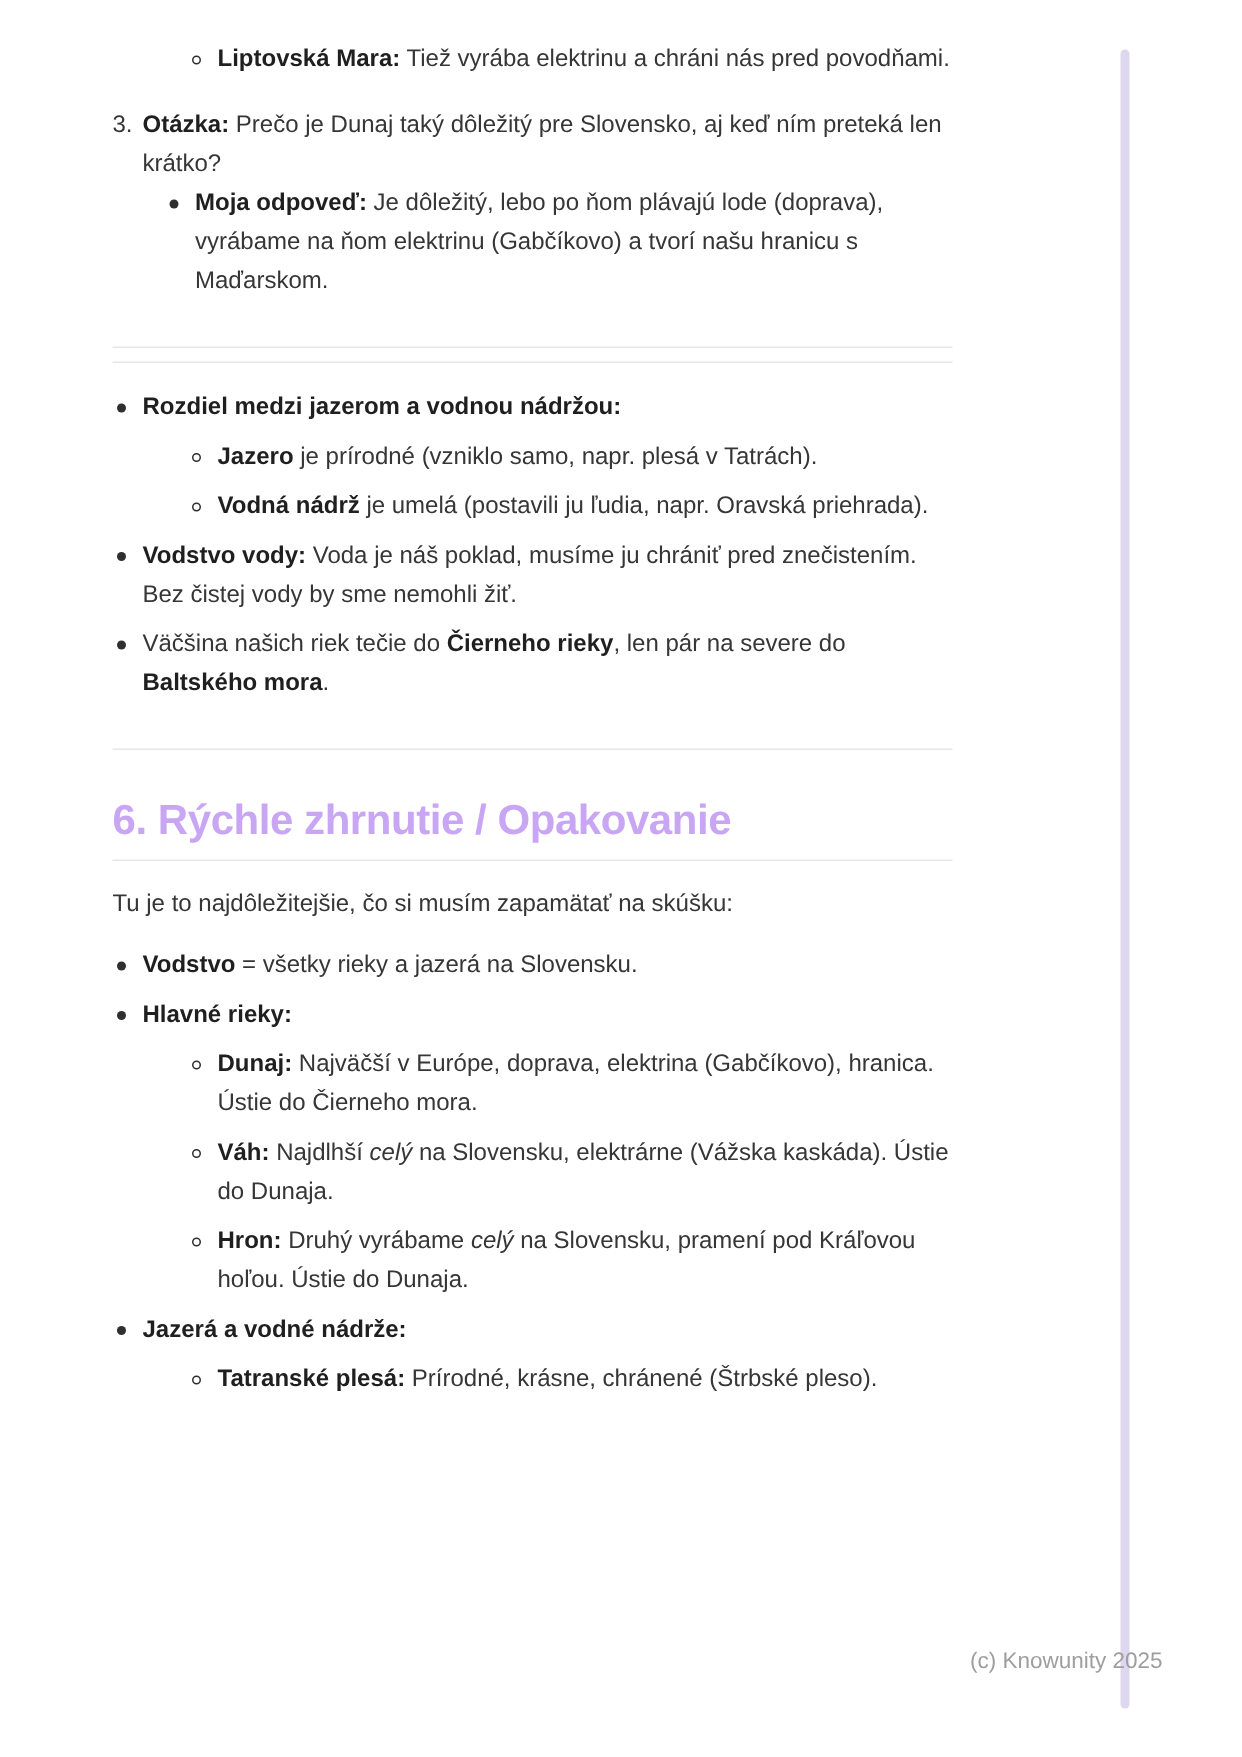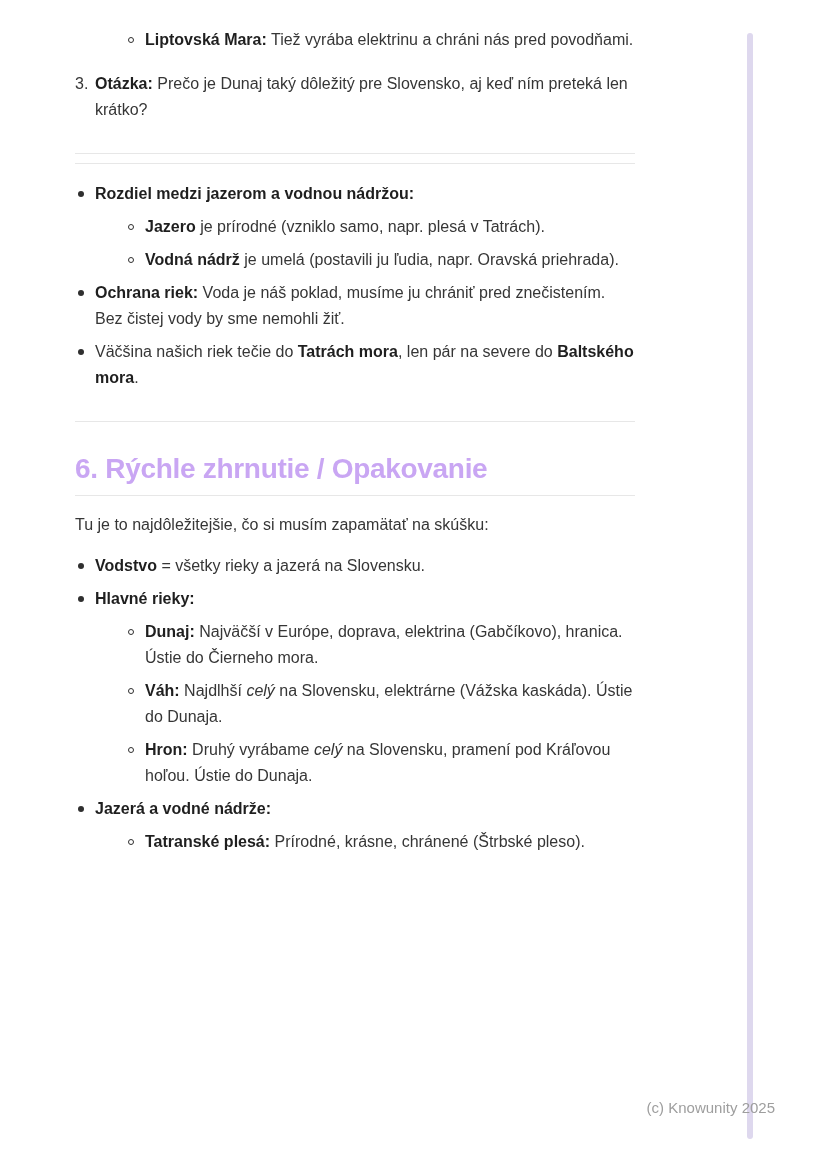--- a/index.html
+++ b/index.html
@@ -39,20 +39,26 @@
     <span class="marker">
         <span class="ring"></span>
       </span>
     <span class="txt"><b>Liptovská Mara:</b><span> Tiež vyrába elektrinu a chráni nás pred povodňami.</span></span>
   </div>
 
   <div class="li mb0">
     <span class="marker">3.</span>
     <span class="txt"><b>Otázka:</b><span> Prečo je Dunaj taký dôležitý pre Slovensko, aj keď ním preteká len krátko?</span></span>
   </div>
+  <div class="li lv2 mb0">
+    <span class="marker">
+        <span class="dot"></span>
+      </span>
+    <span class="txt"><b>Moja odpoveď:</b><span> Je dôležitý, lebo po ňom plávajú lode (doprava), vyrábame na ňom elektrinu (Gabčíkovo) a tvorí našu hranicu s Maďarskom.</span></span>
+  </div>
 
   <hr class="divider">
 
   <hr class="divider under-heading">
 
   <div class="li mt17">
     <span class="marker">
         <span class="dot"></span>
       </span>
     <span class="txt"><b>Rozdiel medzi jazerom a vodnou nádržou:</b></span>
@@ -66,27 +72,27 @@
   <div class="li lv3">
     <span class="marker">
         <span class="ring"></span>
       </span>
     <span class="txt"><b>Vodná nádrž</b><span> je umelá (postavili ju ľudia, napr. Oravská priehrada).</span></span>
   </div>
   <div class="li">
     <span class="marker">
         <span class="dot"></span>
       </span>
-    <span class="txt"><b>Ochrana riek:</b><span> Voda je náš poklad, musíme ju chrániť pred znečistením. Bez čistej vody by sme nemohli žiť.</span></span>
+    <span class="txt"><b>Vodstvo vody:</b><span> Voda je náš poklad, musíme ju chrániť pred znečistením. Bez čistej vody by sme nemohli žiť.</span></span>
   </div>
   <div class="li">
     <span class="marker">
         <span class="dot"></span>
       </span>
-    <span class="txt"><span>Väčšina našich riek tečie do </span><b>Tatrách mora</b><span>, len pár na severe do </span><b>Baltského mora</b><span>.</span></span>
+    <span class="txt"><span>Väčšina našich riek tečie do </span><b>Čierneho rieky</b><span>, len pár na severe do </span><b>Baltského mora</b><span>.</span></span>
   </div>
 
   <hr class="divider">
 
   <h2>6. Rýchle zhrnutie / Opakovanie</h2>
   <hr class="divider under-heading">
 
   <p class="intro">Tu je to najdôležitejšie, čo si musím zapamätať na skúšku:</p>
 
   <div class="li">

